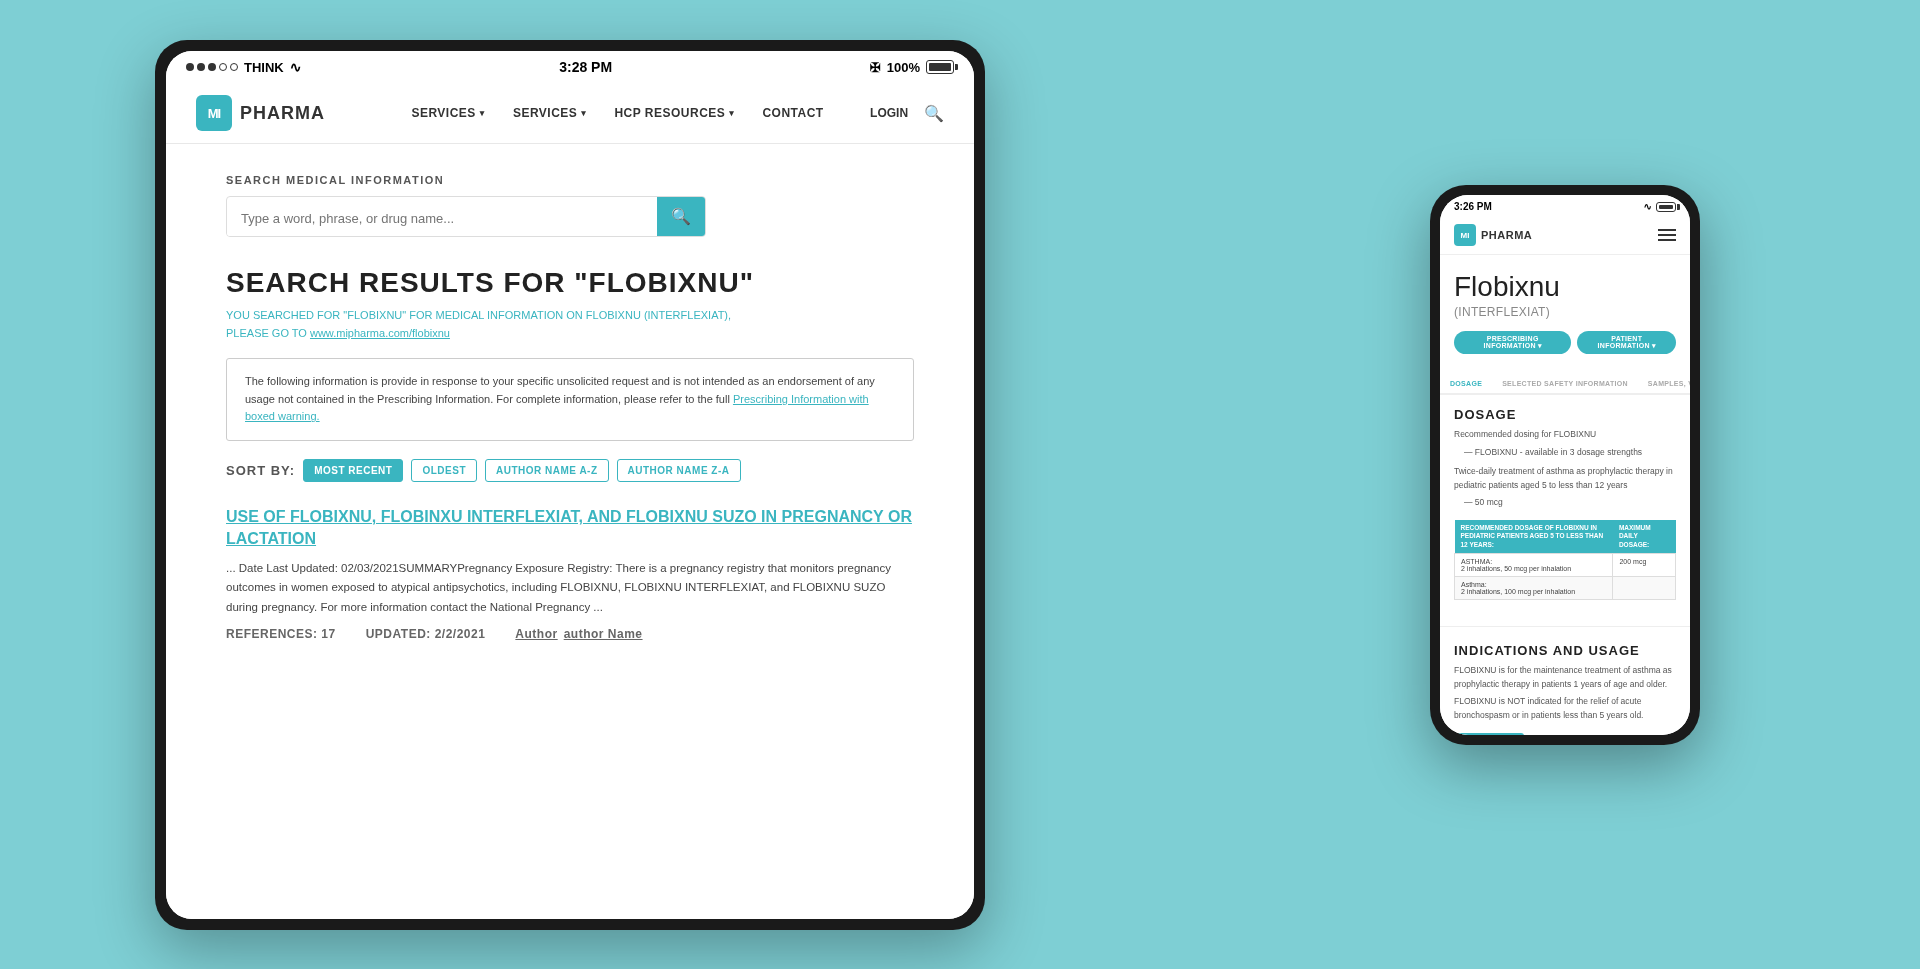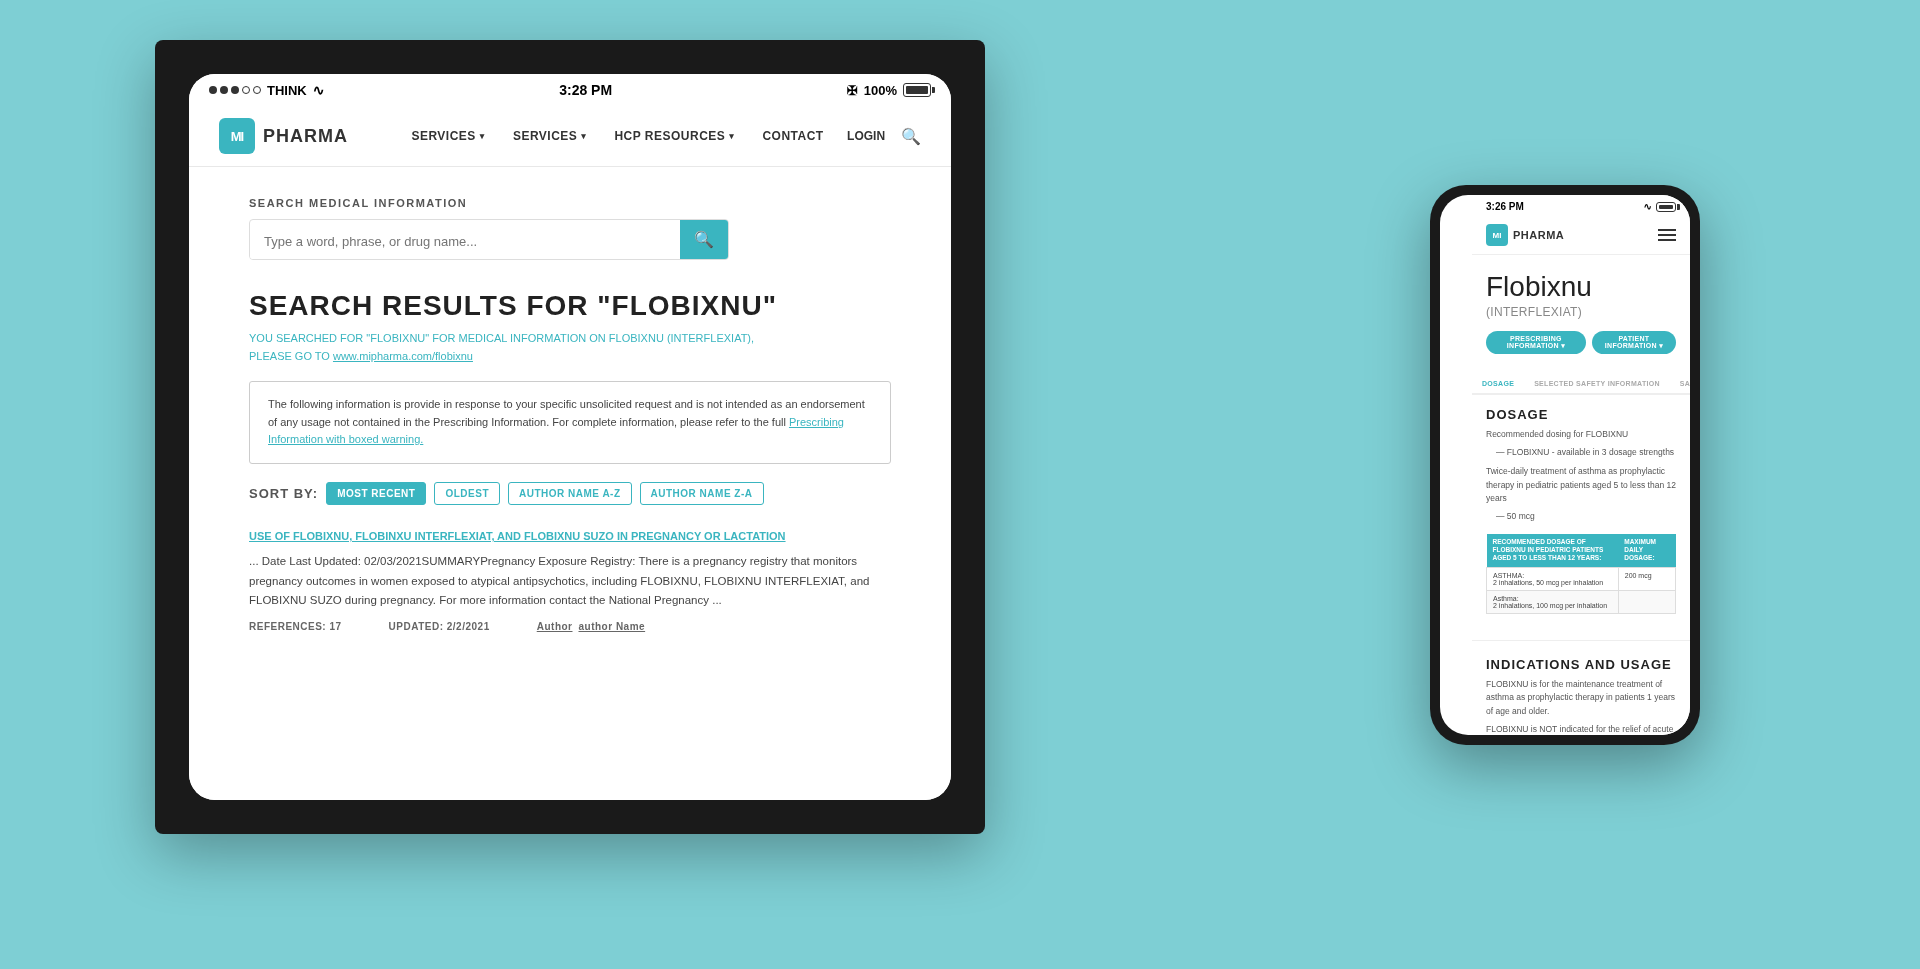--- a/index.html
+++ b/index.html
@@ -22,24 +22,24 @@
       align-items: center;
       justify-content: center;
     }
 
     
     .tablet {
       position: absolute;
       left: 155px;
       top: 40px;
       width: 830px;
-      height: 794px;
+      height: 890px;
       background: #1a1a1a;
-      border-radius: 8px;
-      padding: 34px;
+      border-radius: 32px;
+      padding: 11px;
       box-shadow: 0 20px 60px rgba(0,0,0,0.3);
     }
 
     .tablet-screen {
       width: 100%;
       height: 100%;
       background: #fff;
       border-radius: 26px;
       overflow: hidden;
       display: flex;
@@ -339,41 +339,41 @@
       background: #3ab5c0;
       color: #fff;
     }
 
     
     .result-item {
       margin-bottom: 24px;
     }
 
     .result-title {
-      font-size: 11px;
+      font-size: 16px;
       font-weight: 700;
       color: #3ab5c0;
       text-decoration: underline;
       margin-bottom: 8px;
       cursor: pointer;
       line-height: 1.4;
       text-transform: uppercase;
     }
 
     .result-excerpt {
       font-size: 11.5px;
       color: #444;
       line-height: 1.7;
       margin-bottom: 10px;
     }
 
     .result-meta {
       display: flex;
-      gap: 47px;
-      font-size: 10px;
+      gap: 30px;
+      font-size: 12px;
       color: #666;
       font-weight: 600;
       letter-spacing: 0.5px;
     }
 
     .result-author {
       display: flex;
       gap: 6px;
       text-decoration: underline;
     }
@@ -393,21 +393,20 @@
     }
 
     .phone-screen {
       width: 100%;
       height: 100%;
       background: #fff;
       border-radius: 28px;
       overflow: hidden;
       display: flex;
       flex-direction: column;
-      padding-left: 32px;
     }
 
     .phone-status-bar {
       display: flex;
       align-items: center;
       justify-content: space-between;
       padding: 6px 14px 4px;
       font-size: 10px;
       font-weight: 600;
       background: #fff;

